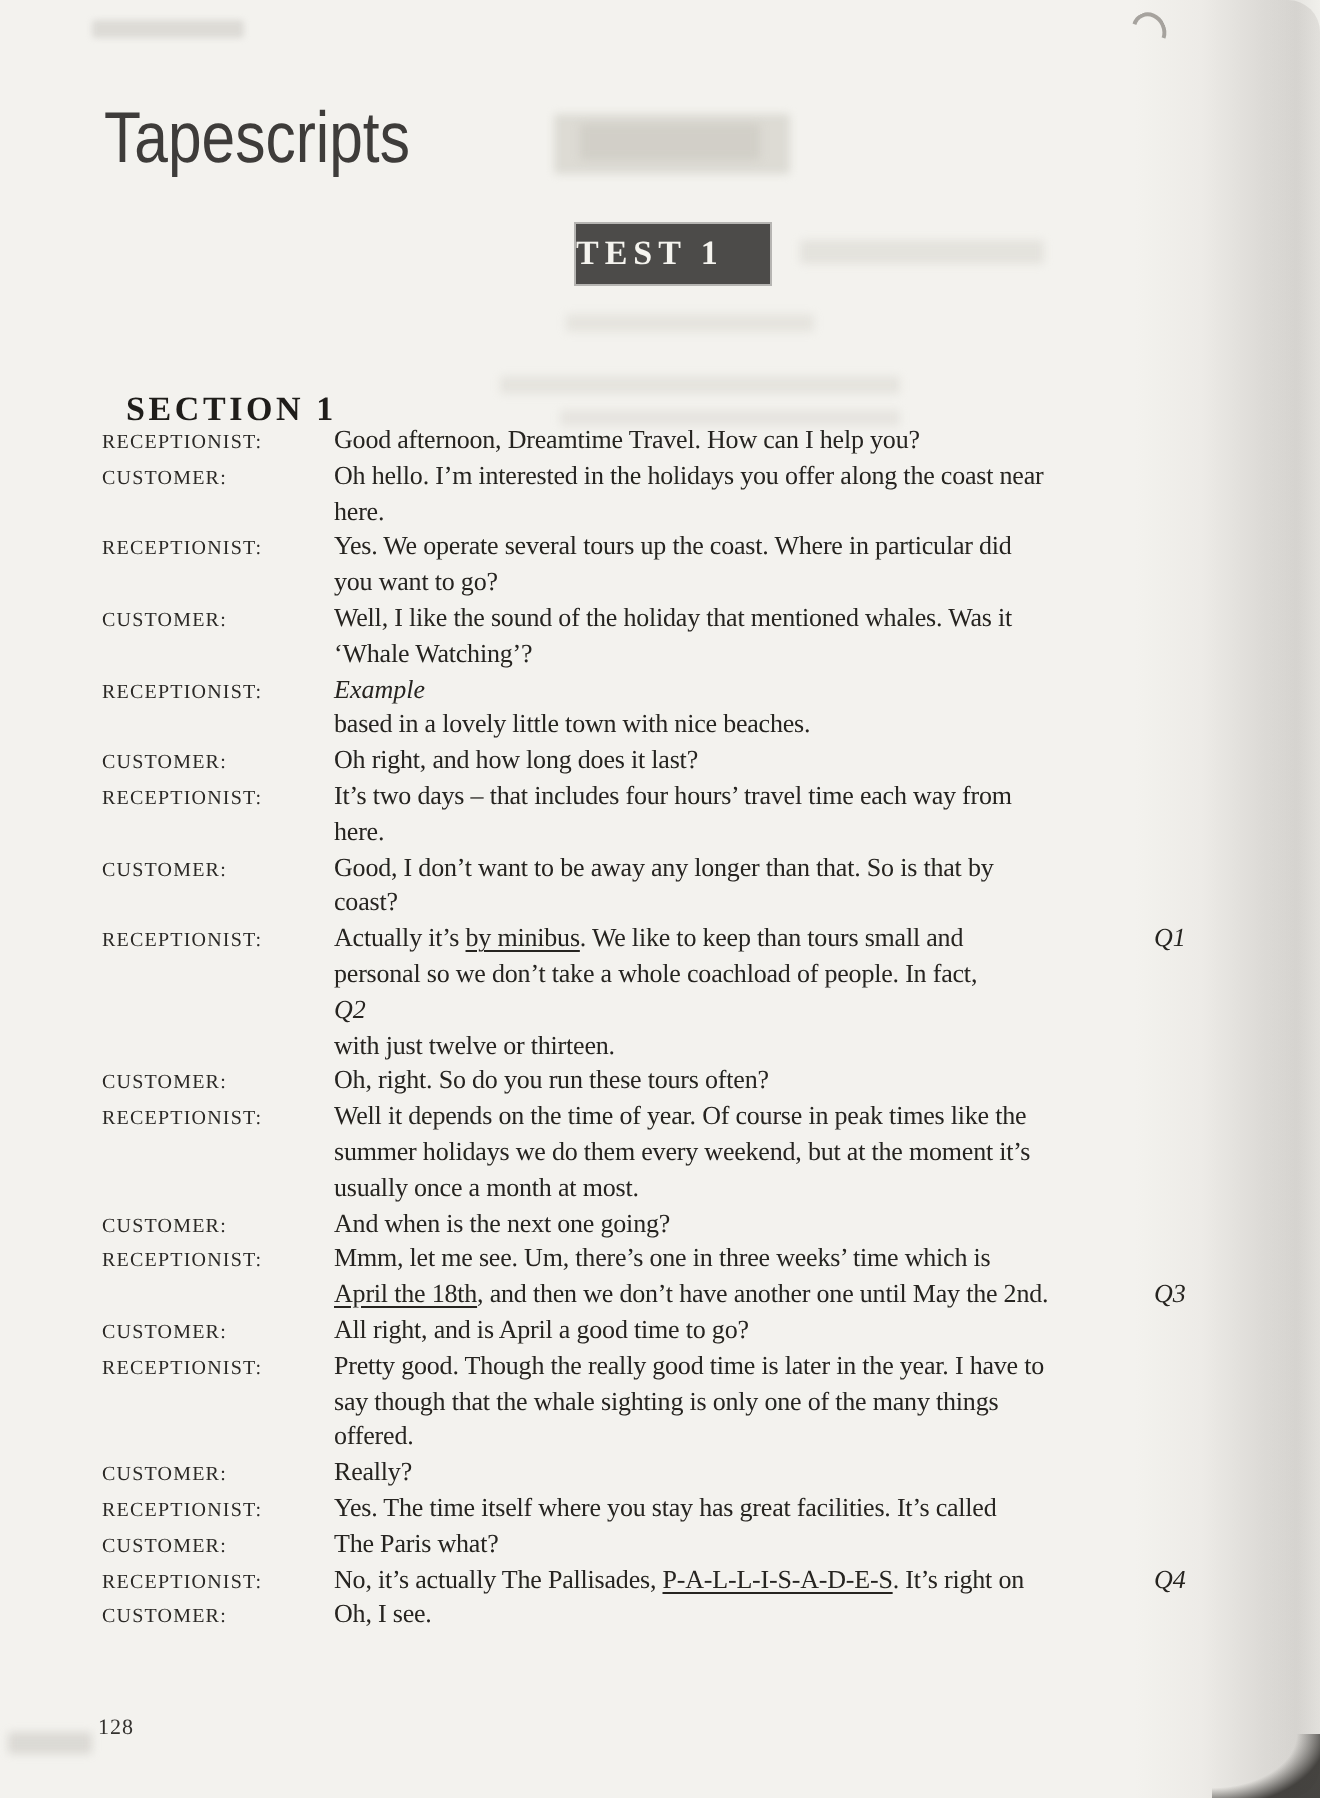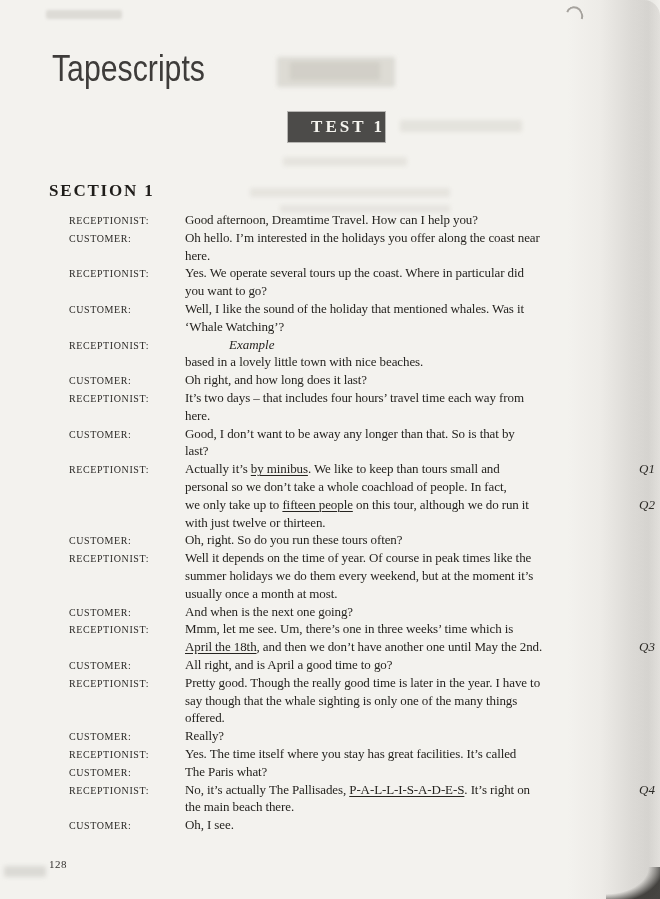--- a/index.html
+++ b/index.html
@@ -17,52 +17,50 @@
   .title{
     position:absolute;left:52px;top:48px;
     font-family:"Liberation Sans",sans-serif;
     font-size:36px;font-weight:400;color:#3e3c3a;
     letter-spacing:0px;white-space:nowrap;
     transform:scaleX(0.84);transform-origin:left top;
   }
   .banner{
     position:absolute;left:288px;top:112px;width:97px;height:30px;
     background:#4c4b49;color:#f5f4ef;
-    display:flex;align-items:center;justify-content:flex-end;
+    display:flex;align-items:center;justify-content:flex-start;
     font-weight:bold;font-size:17px;letter-spacing:3px;
     box-shadow:0 0 0 1px rgba(70,69,67,0.35);
   }
   .section{
     position:absolute;left:49px;top:181px;
     font-size:17px;font-weight:bold;color:#1f1d1a;
     letter-spacing:1.8px;white-space:nowrap;
   }
   
   .dialogue{
     position:absolute;left:51px;top:211px;right:12px;
   }
   .dl-row{
     display:flex;align-items:baseline;height:17.8px;line-height:17.8px;
   }
   .dl-speaker{
     flex:0 0 116px;width:116px;
     font-size:10px;letter-spacing:0.6px;color:#2b2926;
     white-space:nowrap;
-    margin-left:18px;
   }
   .dl-text{
     flex:0 0 410px;width:410px;
     font-size:13px;letter-spacing:-0.1px;color:#262420;
     white-space:nowrap;
   }
   .dl-text .u{text-decoration:underline;text-underline-offset:2px;text-decoration-thickness:1px;}
   .dl-note{
     flex:1 1 auto;font-style:italic;font-size:13px;color:#262420;
     white-space:nowrap;
-    margin-left:44px;
   }
   .pagenum{
     position:absolute;left:49px;top:858px;
     font-size:11px;color:#33312e;letter-spacing:0.5px;
   }
   
   .ghost{position:absolute;pointer-events:none;border-radius:2px;}
   .g-title{left:277px;top:57px;width:118px;height:30px;
     background:rgba(203,200,192,0.55);filter:blur(2px);}
   .g-title2{left:290px;top:62px;width:90px;height:18px;
@@ -108,21 +106,21 @@
   <div class="ghost g-sec1"></div>
   <div class="ghost g-sec2"></div>
   <div class="ghost g-botleft"></div>
 
   <h1 class="title" style="margin:0;font-weight:400;">Tapescripts</h1>
 
   <div class="banner">
     <span>TEST 1</span>
   </div>
 
-  <h2 class="section" style="margin:0;text-align:center;">SECTION 1</h2>
+  <h2 class="section" style="margin:14px;text-align:center;">SECTION 1</h2>
 
   <div class="dialogue" id="dialogue">
       <div class="dl-row">
         <span class="dl-speaker">RECEPTIONIST:</span>
         <span class="dl-text"><span>Good afternoon, Dreamtime Travel. How can I help you?</span></span>
         <span class="dl-note"></span>
       </div>
       <div class="dl-row">
         <span class="dl-speaker">CUSTOMER:</span>
         <span class="dl-text"><span>Oh hello. I’m interested in the holidays you offer along the coast near</span></span>
@@ -177,36 +175,35 @@
         <span class="dl-text"><span>here.</span></span>
         <span class="dl-note"></span>
       </div>
       <div class="dl-row">
         <span class="dl-speaker">CUSTOMER:</span>
         <span class="dl-text"><span>Good, I don’t want to be away any longer than that. So is that by</span></span>
         <span class="dl-note"></span>
       </div>
       <div class="dl-row">
         <span class="dl-speaker"></span>
-        <span class="dl-text"><span>last?</span></span>
+        <span class="dl-text"><span>coast?</span></span>
         <span class="dl-note"></span>
       </div>
       <div class="dl-row">
         <span class="dl-speaker">RECEPTIONIST:</span>
         <span class="dl-text"><span>Actually it’s </span><span class="u">by minibus</span><span>. We like to keep than tours small and</span></span>
         <span class="dl-note">Q1</span>
       </div>
       <div class="dl-row">
         <span class="dl-speaker"></span>
         <span class="dl-text"><span>personal so we don’t take a whole coachload of people. In fact,</span></span>
         <span class="dl-note"></span>
       </div>
       <div class="dl-row">
         <span class="dl-speaker"></span>
-        <span class="dl-text"><span>we only take up to </span><span class="u">fifteen people</span><span> on this tour, although we do run it</span></span>
         <span class="dl-note">Q2</span>
       </div>
       <div class="dl-row">
         <span class="dl-speaker"></span>
         <span class="dl-text"><span>with just twelve or thirteen.</span></span>
         <span class="dl-note"></span>
       </div>
       <div class="dl-row">
         <span class="dl-speaker">CUSTOMER:</span>
         <span class="dl-text"><span>Oh, right. So do you run these tours often?</span></span>
@@ -274,25 +271,20 @@
       </div>
       <div class="dl-row">
         <span class="dl-speaker">CUSTOMER:</span>
         <span class="dl-text"><span>The Paris what?</span></span>
         <span class="dl-note"></span>
       </div>
       <div class="dl-row">
         <span class="dl-speaker">RECEPTIONIST:</span>
         <span class="dl-text"><span>No, it’s actually The Pallisades, </span><span class="u">P-A-L-L-I-S-A-D-E-S</span><span>. It’s right on</span></span>
         <span class="dl-note">Q4</span>
-      </div>
-      <div class="dl-row">
-        <span class="dl-speaker"></span>
-        <span class="dl-text"><span>the main beach there.</span></span>
-        <span class="dl-note"></span>
       </div>
       <div class="dl-row">
         <span class="dl-speaker">CUSTOMER:</span>
         <span class="dl-text"><span>Oh, I see.</span></span>
         <span class="dl-note"></span>
       </div>
     </div>
 
   <div class="pagenum">128</div>
 

